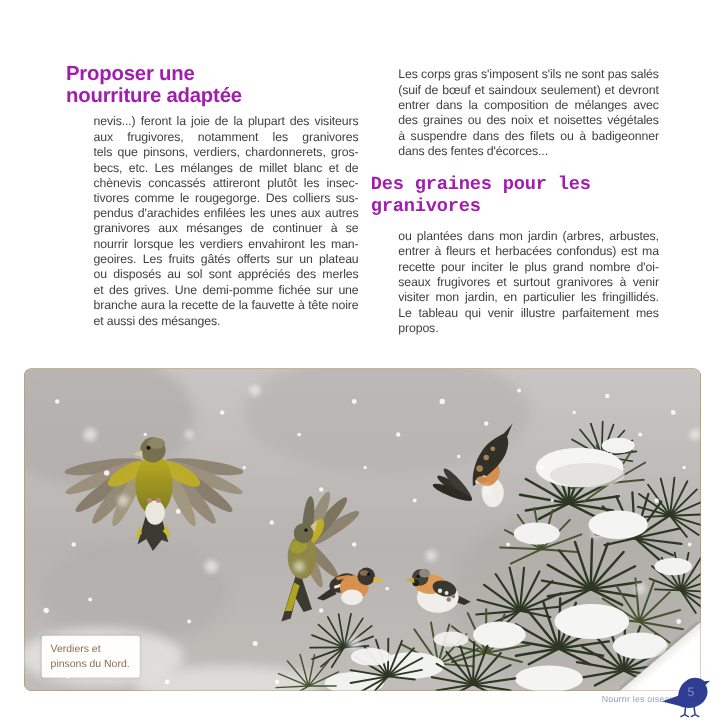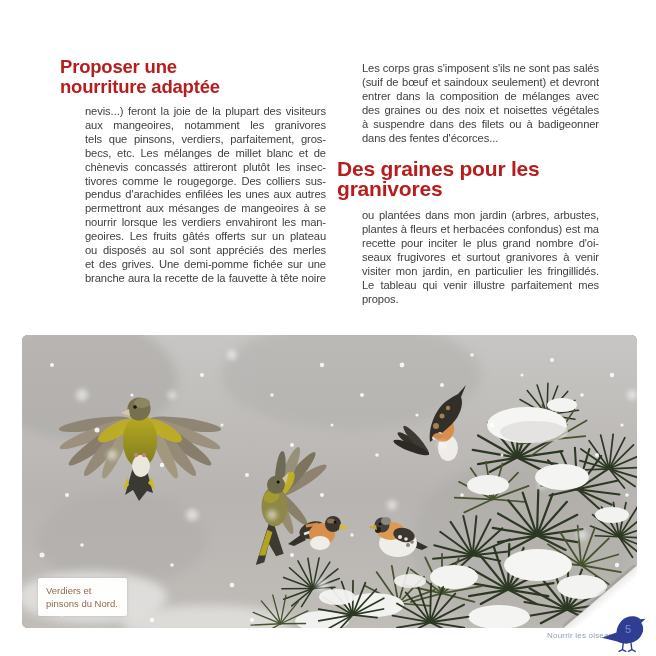--- a/index.html
+++ b/index.html
@@ -2,23 +2,23 @@
 <html><head>
 <meta charset="utf-8">
 <style>
   html,body{margin:0;padding:0;background:#ffffff;}
   .page{position:relative;width:656px;height:656px;background:#ffffff;overflow:hidden;
         font-family:"Liberation Sans","DejaVu Sans",sans-serif;}
   
   .col{position:absolute;color:#414042;font-size:11.2px;line-height:13.9px;letter-spacing:-0.1px;}
   #left-col{left:60px;top:57px;width:266px;}
   #right-col{left:337px;top:62px;width:262px;}
-  .heading{color:#b91c1c;font-weight:bold;letter-spacing:-0.2px;}
+  .heading{color:#a21caf;font-weight:bold;letter-spacing:-0.2px;}
   #left-heading{font-size:18.5px;line-height:19.5px;margin-bottom:9px;}
-  #right-heading{font-size:21px;line-height:20px;margin-top:14px;margin-bottom:10px;}
+  #right-heading{font-size:17px;line-height:20px;margin-top:14px;margin-bottom:10px;font-family:Liberation Mono, monospace;}
   .para{margin:0;}
   .jline{text-align:justify;text-align-last:justify;padding-left:25px;}
   .jlast{text-align-last:left;}
   
   .photo{position:absolute;left:22px;top:335px;width:615px;height:293px;border-radius:6px;
          overflow:hidden;background:#a16207;}
   .photo svg{display:block;}
   .caption-box{position:absolute;left:16px;bottom:12px;background:rgba(255,255,255,0.95);
       border-radius:2px;padding:6px 9px 6px 8px;color:#8e6b52;font-size:9.5px;line-height:13px;
       box-shadow:0 0 3px rgba(0,0,0,0.15);}
@@ -37,48 +37,49 @@
 
 <div class="page">
 
   <div class="col" id="left-col">
     <div class="heading" id="left-heading">
       <div>Proposer une</div>
       <div>nourriture adaptée</div>
     </div>
     <div class="para">
         <div class="jline">nevis...) feront la joie de la plupart des visiteurs</div>
-        <div class="jline">aux mangeoires, notamment les granivores</div>
-        <div class="jline">tels que pinsons, verdiers, parfaitement, gros-</div>
+        <div class="jline">aux frugivores, notamment les granivores</div>
+        <div class="jline">tels que pinsons, verdiers, chardonnerets, gros-</div>
         <div class="jline">becs, etc. Les mélanges de millet blanc et de</div>
         <div class="jline">chènevis concassés attireront plutôt les insec-</div>
         <div class="jline">tivores comme le rougegorge. Des colliers sus-</div>
         <div class="jline">pendus d'arachides enfilées les unes aux autres</div>
-        <div class="jline">permettront aux mésanges de mangeoires à se</div>
+        <div class="jline">granivores aux mésanges de continuer à se</div>
         <div class="jline">nourrir lorsque les verdiers envahiront les man-</div>
         <div class="jline">geoires. Les fruits gâtés offerts sur un plateau</div>
         <div class="jline">ou disposés au sol sont appréciés des merles</div>
         <div class="jline">et des grives. Une demi-pomme fichée sur une</div>
         <div class="jline">branche aura la recette de la fauvette à tête noire</div>
+        <div class="jline jlast">et aussi des mésanges.</div>
       </div>
   </div>
 
   <div class="col" id="right-col">
     <div class="para">
         <div class="jline">Les corps gras s'imposent s'ils ne sont pas salés</div>
         <div class="jline">(suif de bœuf et saindoux seulement) et devront</div>
         <div class="jline">entrer dans la composition de mélanges avec</div>
         <div class="jline">des graines ou des noix et noisettes végétales</div>
         <div class="jline">à suspendre dans des filets ou à badigeonner</div>
         <div class="jline jlast">dans des fentes d'écorces...</div>
       </div>
     <div class="heading" id="right-heading">Des graines pour les granivores</div>
     <div class="para">
         <div class="jline">ou plantées dans mon jardin (arbres, arbustes,</div>
-        <div class="jline">plantes à fleurs et herbacées confondus) est ma</div>
+        <div class="jline">entrer à fleurs et herbacées confondus) est ma</div>
         <div class="jline">recette pour inciter le plus grand nombre d'oi-</div>
         <div class="jline">seaux frugivores et surtout granivores à venir</div>
         <div class="jline">visiter mon jardin, en particulier les fringillidés.</div>
         <div class="jline">Le tableau qui venir illustre parfaitement mes</div>
         <div class="jline jlast">propos.</div>
       </div>
   </div>
 
   <div class="photo">
     <svg width="615" height="293" viewBox="0 0 615 293">

